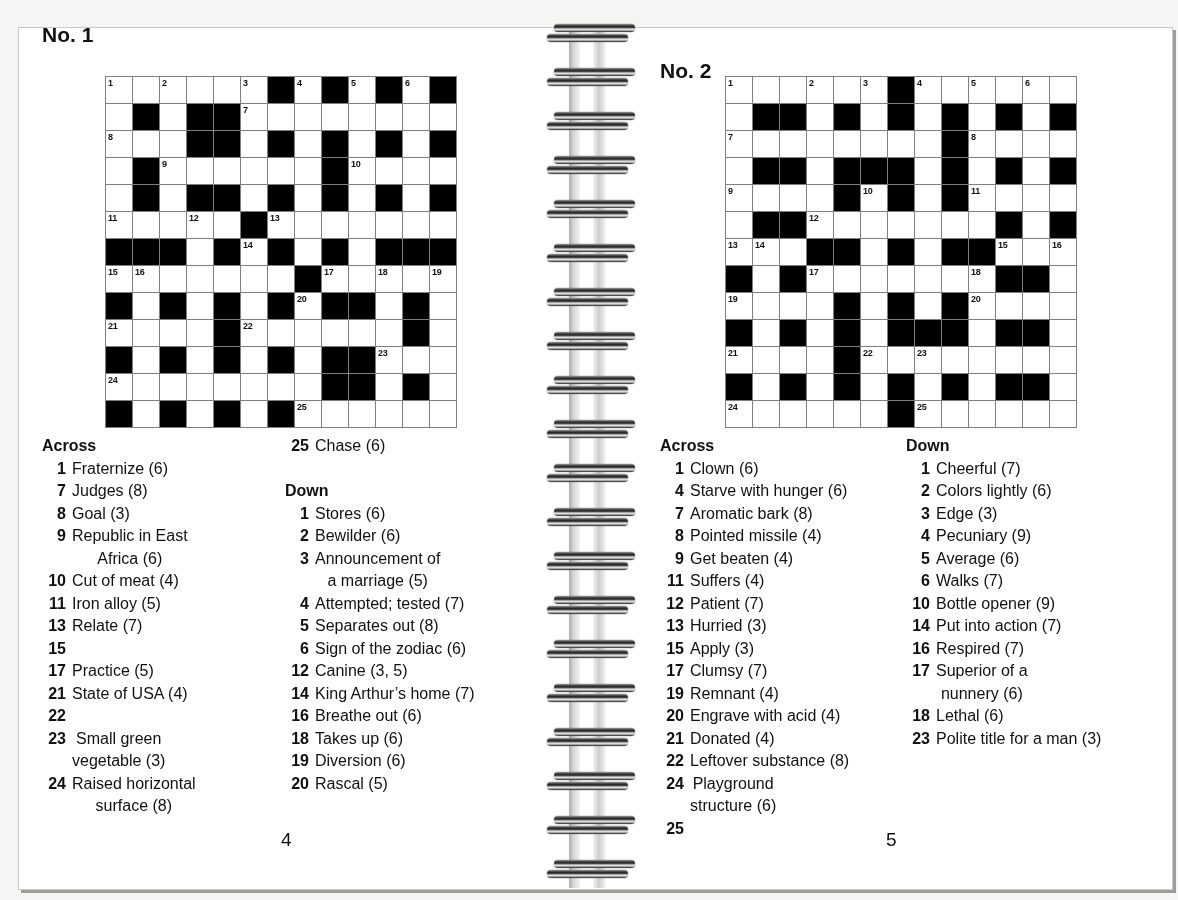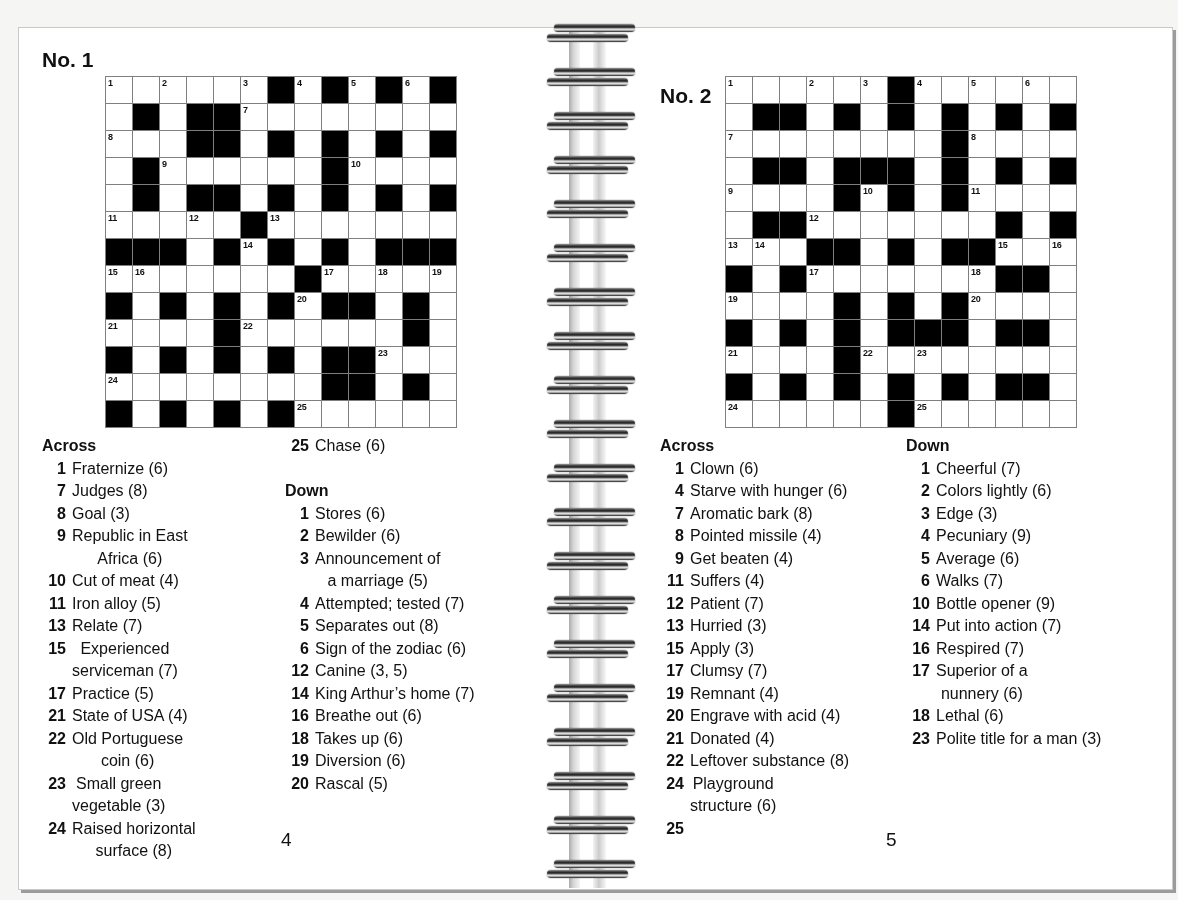--- a/index.html
+++ b/index.html
@@ -29,21 +29,21 @@
   .ring{position:absolute;left:546px;width:90px;height:18px;z-index:3;}
   .ring .bar{
     position:absolute;height:8px;border-radius:4px;
     background:linear-gradient(180deg,#9a9a9a 0%,#242424 28%,#4a4a4a 46%,#ececec 64%,#bdbdbd 78%,#1e1e1e 100%);
     box-shadow:0 0 1px #000;
   }
   .ring .bar.top{left:8px;right:1px;top:0;}
   .ring .bar.bot{left:1px;right:8px;bottom:0;}
   
   .page-title{
-    position:absolute;top:48px;font-size:21px;font-weight:bold;line-height:24px;
+    position:absolute;top:23px;font-size:21px;font-weight:bold;line-height:24px;
   }
   #title-left{left:42px;}
   #title-right{left:660px;margin-top:36px;}
   
   .grid{
     position:absolute;top:76px;display:grid;
     grid-template-columns:repeat(13,27px);grid-auto-rows:27px;
     border-top:1px solid #7f7f7f;border-left:1px solid #7f7f7f;
     background:#fff;z-index:1;
   }
@@ -637,35 +637,31 @@
     <div class="clue">
       <span class="num">11</span>
       <span class="txt">Iron alloy (5)</span>
     </div>
     <div class="clue">
       <span class="num">13</span>
       <span class="txt">Relate (7)</span>
     </div>
     <div class="clue">
       <span class="num">15</span>
-      <span class="txt">Experienced
-serviceman (7)</span>
     </div>
     <div class="clue">
       <span class="num">17</span>
       <span class="txt">Practice (5)</span>
     </div>
     <div class="clue">
       <span class="num">21</span>
       <span class="txt">State of USA (4)</span>
     </div>
     <div class="clue">
       <span class="num">22</span>
-      <span class="txt">Old Portuguese
-coin (6)</span>
     </div>
     <div class="clue">
       <span class="num">23</span>
       <span class="txt">Small green
 vegetable (3)</span>
     </div>
     <div class="clue">
       <span class="num">24</span>
       <span class="txt">Raised horizontal
 surface (8)</span>

